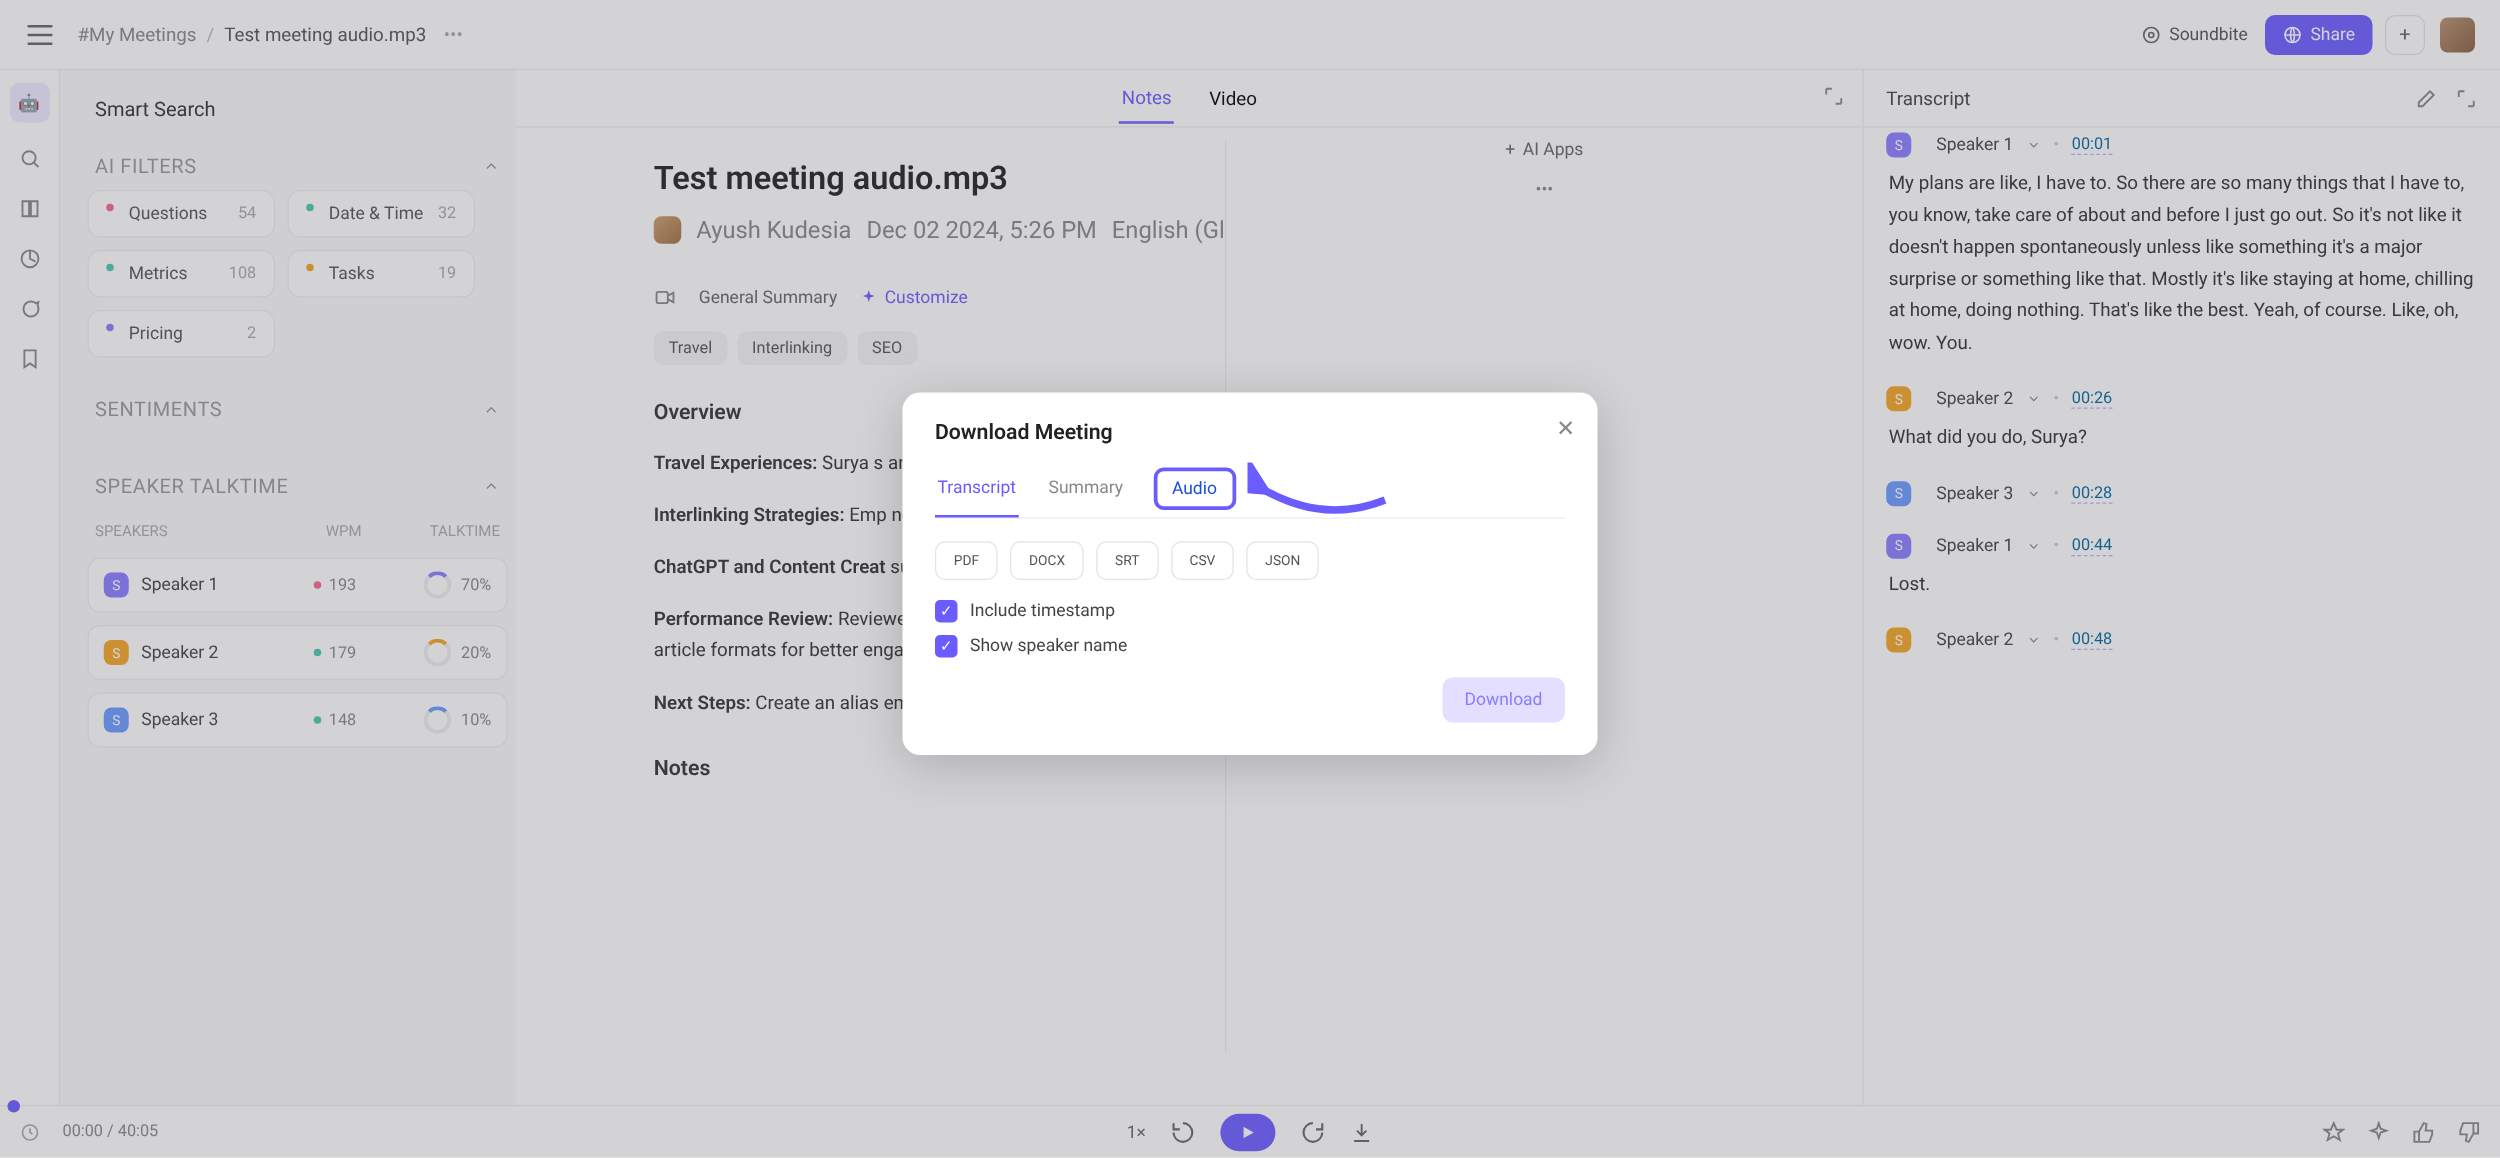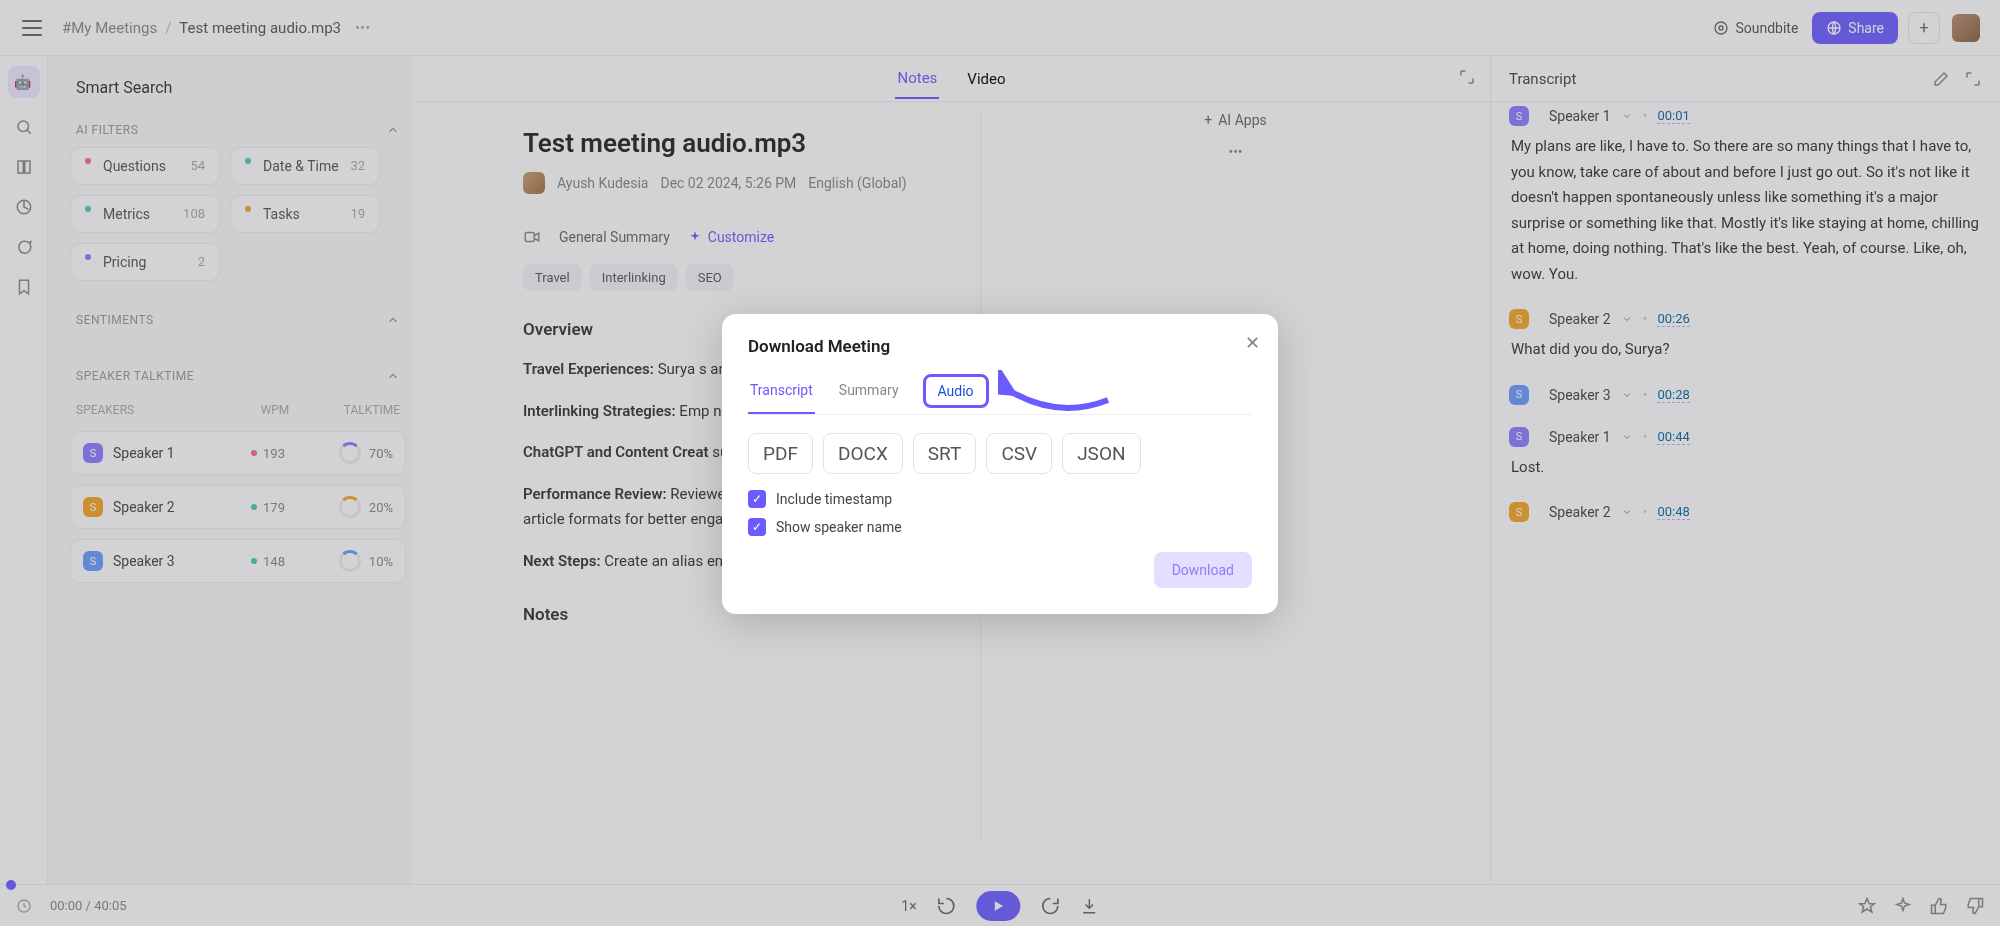--- a/index.html
+++ b/index.html
@@ -24,21 +24,21 @@
 .plus-box { width:32px; height:32px; border:1px solid #e2e2e8; border-radius:8px; display:flex; align-items:center; justify-content:center; color:#666; margin-left:10px; }
 
 
 .rail { position:absolute; top:56px; left:0; bottom:42px; width:48px; background:#fff; border-right:1px solid #eee; display:flex; flex-direction:column; align-items:center; padding-top:10px; gap:18px; }
 .rail .ico { width:22px; height:22px; color:#888; display:flex; align-items:center; justify-content:center; }
 .rail .ico.active { background:#eeeaff; border-radius:8px; width:32px; height:32px; }
 
 
 .left-panel { position:absolute; top:56px; left:56px; bottom:42px; width:365px; background:#fafafa; border-right:1px solid #eee; padding:12px 14px; overflow:hidden; }
 .smart-search { font-size:16px; color:#333; padding:10px 6px 16px; }
-.section-head { font-size:12px; letter-spacing:0.5px; color:#999; text-transform:uppercase; padding:10px 6px; display:flex; justify-content:space-between; align-items:center; }
+.section-head { font-size:16px; letter-spacing:0.5px; color:#999; text-transform:uppercase; padding:10px 6px; display:flex; justify-content:space-between; align-items:center; }
 .chev { width:14px; height:14px; }
 .pill-grid { display:flex; flex-wrap:wrap; gap:10px; }
 .pill { background:#fff; border:1px solid #eee; border-radius:10px; padding:10px 14px; display:flex; align-items:flex-start; gap:10px; font-size:14px; color:#555; min-width:150px; justify-content:space-between; }
 .pill .dot { width:6px; height:6px; border-radius:50%; }
 .pill .lab { flex:1; margin-left:2px; }
 .pill .cnt { color:#aaa; font-size:13px; }
 .bar-row { display:flex; align-items:center; background:#fff; border:1px solid #eee; border-radius:10px; padding:10px 14px; margin-top:10px; font-size:14px; }
 .bar-row .dot { width:6px; height:6px; border-radius:50%; margin-right:10px; }
 .bar-row .lab { flex:1; color:#555; }
 .bar-row .pct { color:#aaa; font-size:13px; }
@@ -55,21 +55,21 @@
 .ring { width:22px; height:22px; border-radius:50%; border:3px solid #eee; position:relative; }
 
 
 .center { position:absolute; top:56px; left:413px; right:510px; bottom:42px; background:#fff; }
 .tabs-top { display:flex; justify-content:center; gap:26px; border-bottom:1px solid #eee; height:46px; align-items:center; position:relative;}
 .tabs-top .tab { font-size:15px; color:#000000; padding:10px 2px; cursor:pointer; }
 .tabs-top .tab.active { color:#6b5cff; border-bottom:2px solid #6b5cff; }
 .expand-ico { position:absolute; right:14px; top:12px; color:#888; }
 .doc { padding:26px 110px 10px 110px; }
 .doc h1 { font-size:26px; font-weight:600; color:#222; margin-bottom:14px; }
-.meta { display:flex; align-items:center; gap:12px; font-size:14px; color:#888; }
+.meta { display:flex; align-items:center; gap:12px; font-size:19px; color:#888; }
 .meta .av { width:22px; height:22px; border-radius:6px; background:linear-gradient(135deg,#c8a070,#a07040); }
 .toolbar { display:flex; align-items:center; gap:18px; margin-top:34px; font-size:14px; color:#666; }
 .toolbar .right { margin-left:auto; display:flex; align-items:center; gap:16px; }
 .link-il { color:#6b5cff; display:inline-flex; align-items:center; gap:6px; }
 .chips { display:flex; gap:8px; margin-top:18px; }
 .chip { background:#f3f3f6; border-radius:8px; padding:6px 12px; font-size:13px; color:#555; }
 .overview { margin-top:28px; }
 .overview h3 { font-size:17px; font-weight:600; margin-bottom:18px; }
 .ov-item { font-size:15px; line-height:1.7; color:#333; margin-bottom:16px; }
 .ov-item b { font-weight:600; }
@@ -102,21 +102,21 @@
 
 
 .modal { position:absolute; z-index:10; left:722px; top:314px; width:556px; background:#fff; border-radius:14px; box-shadow:0 8px 40px rgba(0,0,0,0.18); padding:22px 26px 26px; }
 .modal h2 { font-size:17px; font-weight:600; color:#222; margin-bottom:18px; }
 .modal .close { position:absolute; right:18px; top:18px; color:#888; cursor:pointer; font-size:18px; }
 .mtabs { display:flex; gap:22px; border-bottom:1px solid #eee; margin-bottom:18px; }
 .mtab { font-size:14px; color:#888; padding:8px 2px 12px; cursor:pointer; }
 .mtab.active { color:#6b5cff; border-bottom:2px solid #6b5cff; }
 .mtab.hl { border:3px solid #6b5cff; border-radius:8px; padding:6px 12px; margin-bottom:6px; color:#1d4ed8; }
 .fmt-row { display:flex; gap:10px; margin-bottom:16px; }
-.fmt { border:1px solid #e2e2e8; border-radius:8px; padding:8px 14px; font-size:19px; color:#555; cursor:pointer; }
+.fmt { border:1px solid #e2e2e8; border-radius:8px; padding:8px 14px; font-size:11px; color:#555; cursor:pointer; }
 .check-row { display:flex; align-items:center; gap:10px; font-size:14px; color:#444; margin-bottom:10px; }
 .check { width:18px; height:18px; border-radius:4px; background:#6b5cff; display:flex; align-items:center; justify-content:center; color:#fff; font-size:12px; }
 .dl-btn { float:right; margin-top:6px; background:#e4dfff; color:#8a7dff; border:none; border-radius:8px; padding:10px 18px; font-size:14px; }
 .arrow { position:absolute; z-index:11; left:998px; top:370px; pointer-events:none; }
 
 svg { display:block; }
 </style>
 </head>
 <body>
 

